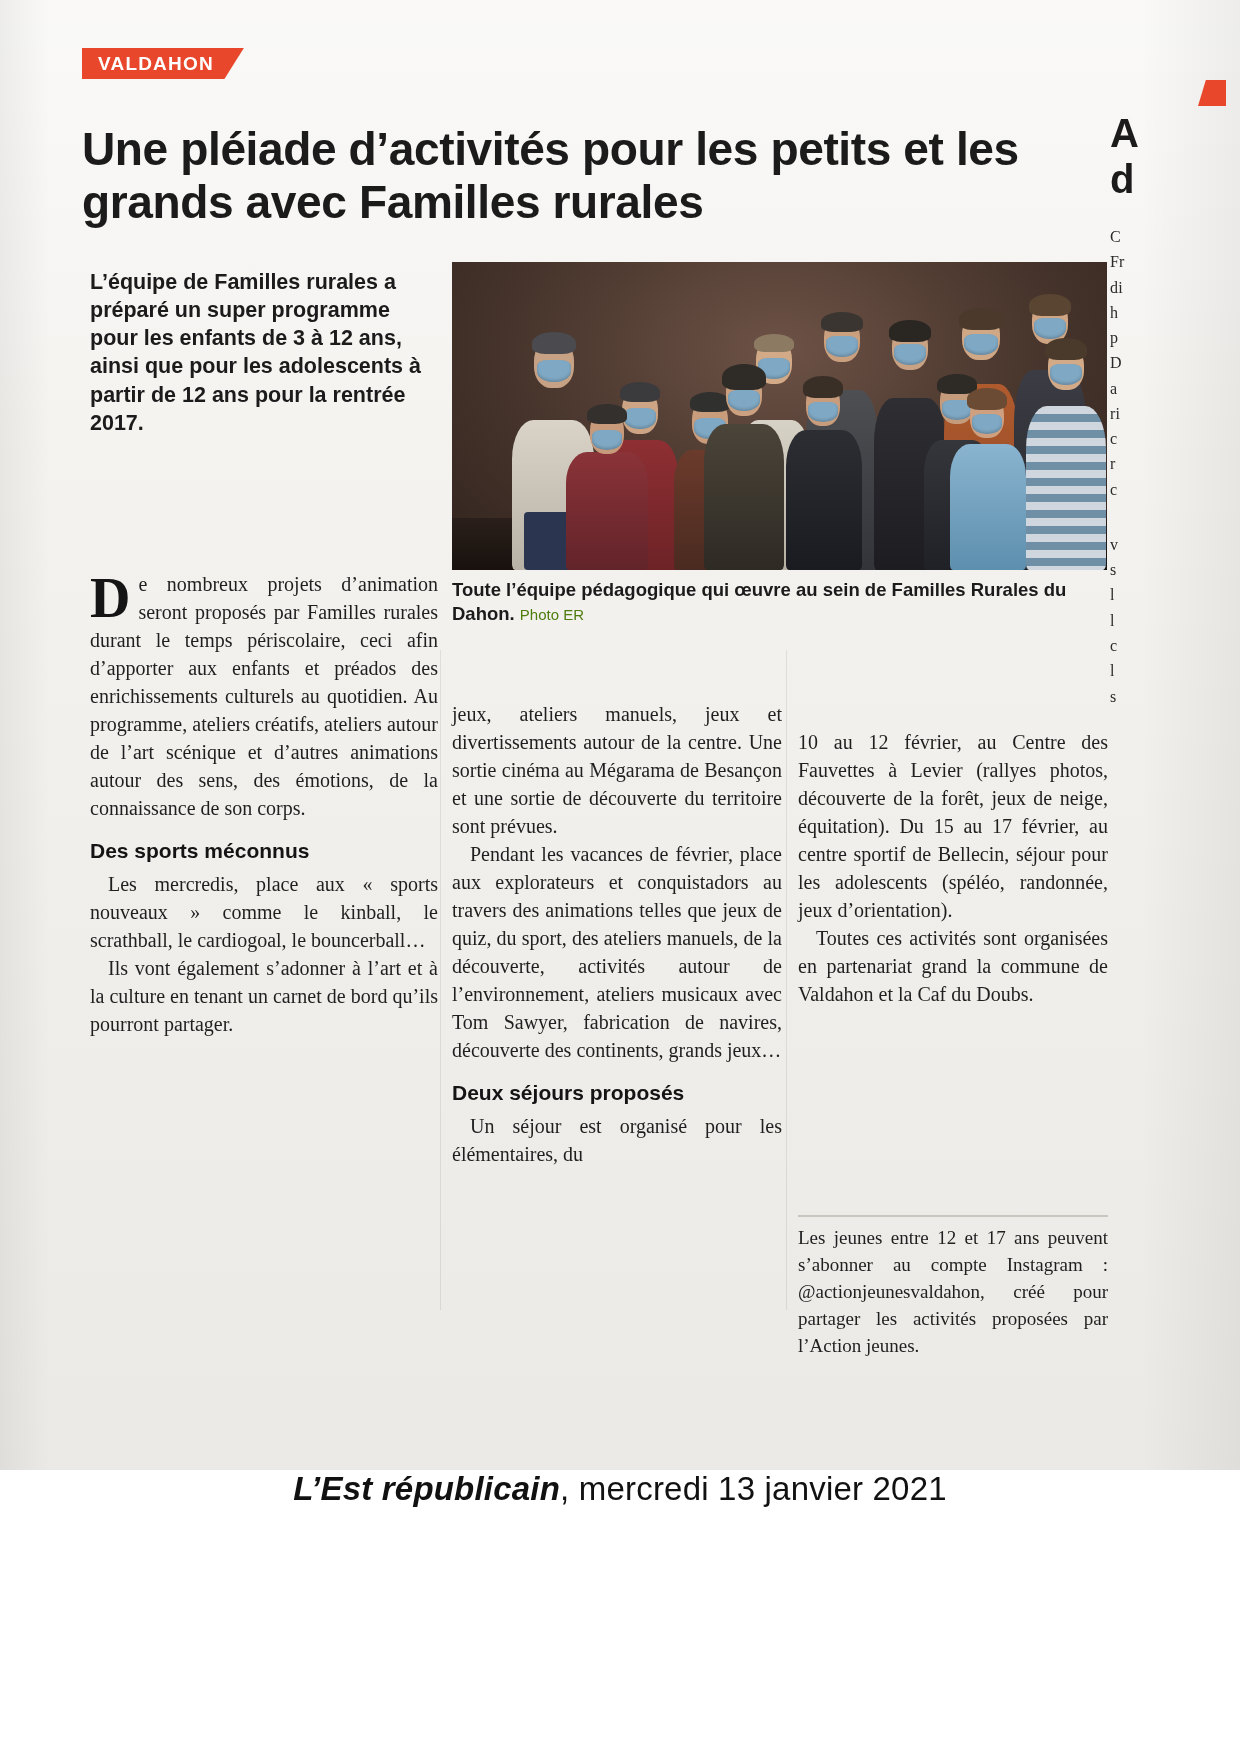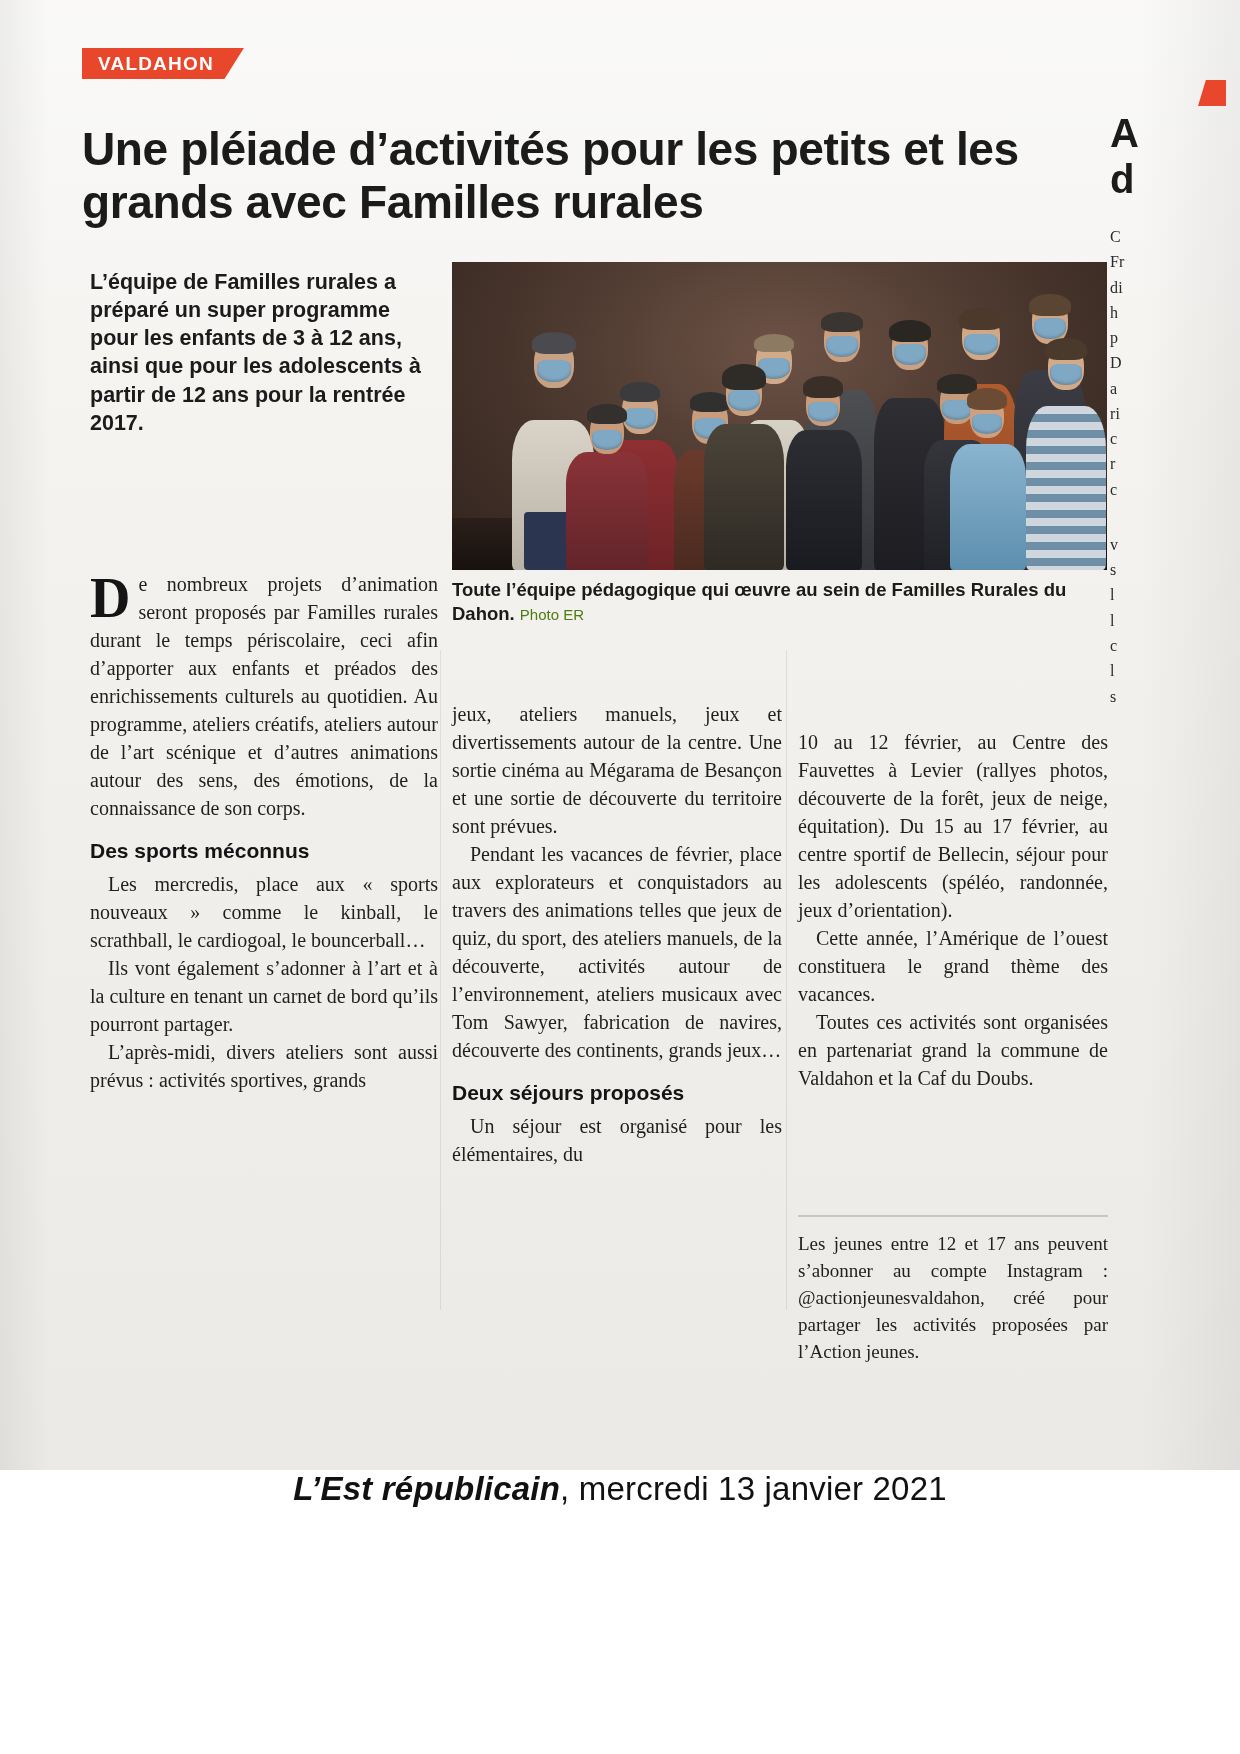--- a/index.html
+++ b/index.html
@@ -206,21 +206,21 @@
     color: #4d7c0f;
   }
 
   
   .infobox {
     position: absolute;
     left: 778px;
     top: 1205px;
     width: 310px;
     border-top: 2px solid #c9c6bf;
-    padding-top: 14px;
+    padding-top: 8px;
     font-family: "Liberation Serif", serif;
     font-size: 19px;
     line-height: 1.42;
     color: #1f1f1f;
     text-align: justify;
   }
 
   
   .rule {
     position: absolute;
@@ -424,33 +424,31 @@
     </div>
 
     <div class="rule" style="left:420px;"></div>
     <div class="rule" style="left:766px;"></div>
 
     <div class="col col-1">
       <p class="noindent"><span class="dropcap">D</span><span>e nombreux projets d’animation seront proposés par Familles rurales durant le temps périscolaire, ceci afin d’apporter aux enfants et préados des enrichissements culturels au quotidien. Au programme, ateliers créatifs, ateliers autour de l’art scénique et d’autres animations autour des sens, des émotions, de la connaissance de son corps.</span></p>
       <h2 class="subhead">Des sports méconnus</h2>
       <p>Les mercredis, place aux « sports nouveaux » comme le kinball, le scrathball, le cardiogoal, le bouncerball…</p>
       <p>Ils vont également s’adonner à l’art et à la culture en tenant un carnet de bord qu’ils pourront partager.</p>
-      <p>L’après-midi, divers ateliers sont aussi prévus : activités sportives, grands</p>
     </div>
 
     <div class="col col-2">
       <p class="noindent">jeux, ateliers manuels, jeux et divertissements autour de la centre. Une sortie cinéma au Mégarama de Besançon et une sortie de découverte du territoire sont prévues.</p>
       <p>Pendant les vacances de février, place aux explorateurs et conquistadors au travers des animations telles que jeux de quiz, du sport, des ateliers manuels, de la découverte, activités autour de l’environnement, ateliers musicaux avec Tom Sawyer, fabrication de navires, découverte des continents, grands jeux…</p>
       <h2 class="subhead">Deux séjours proposés</h2>
       <p>Un séjour est organisé pour les élémentaires, du</p>
     </div>
 
     <div class="col col-3">
       <p class="noindent">10 au 12 février, au Centre des Fauvettes à Levier (rallyes photos, découverte de la forêt, jeux de neige, équitation). Du 15 au 17 février, au centre sportif de Bellecin, séjour pour les adolescents (spéléo, randonnée, jeux d’orientation).</p>
-      <p>Cette année, l’Amérique de l’ouest constituera le grand thème des vacances.</p>
       <p>Toutes ces activités sont organisées en partenariat grand la commune de Valdahon et la Caf du Doubs.</p>
     </div>
 
     <div class="infobox">Les jeunes entre 12 et 17 ans peuvent s’abonner au compte Instagram : @actionjeunesvaldahon, créé pour partager les activités proposées par l’Action jeunes.</div>
 
   </div>
 </div>
 
 <div class="source">
   <div class="source-text">

